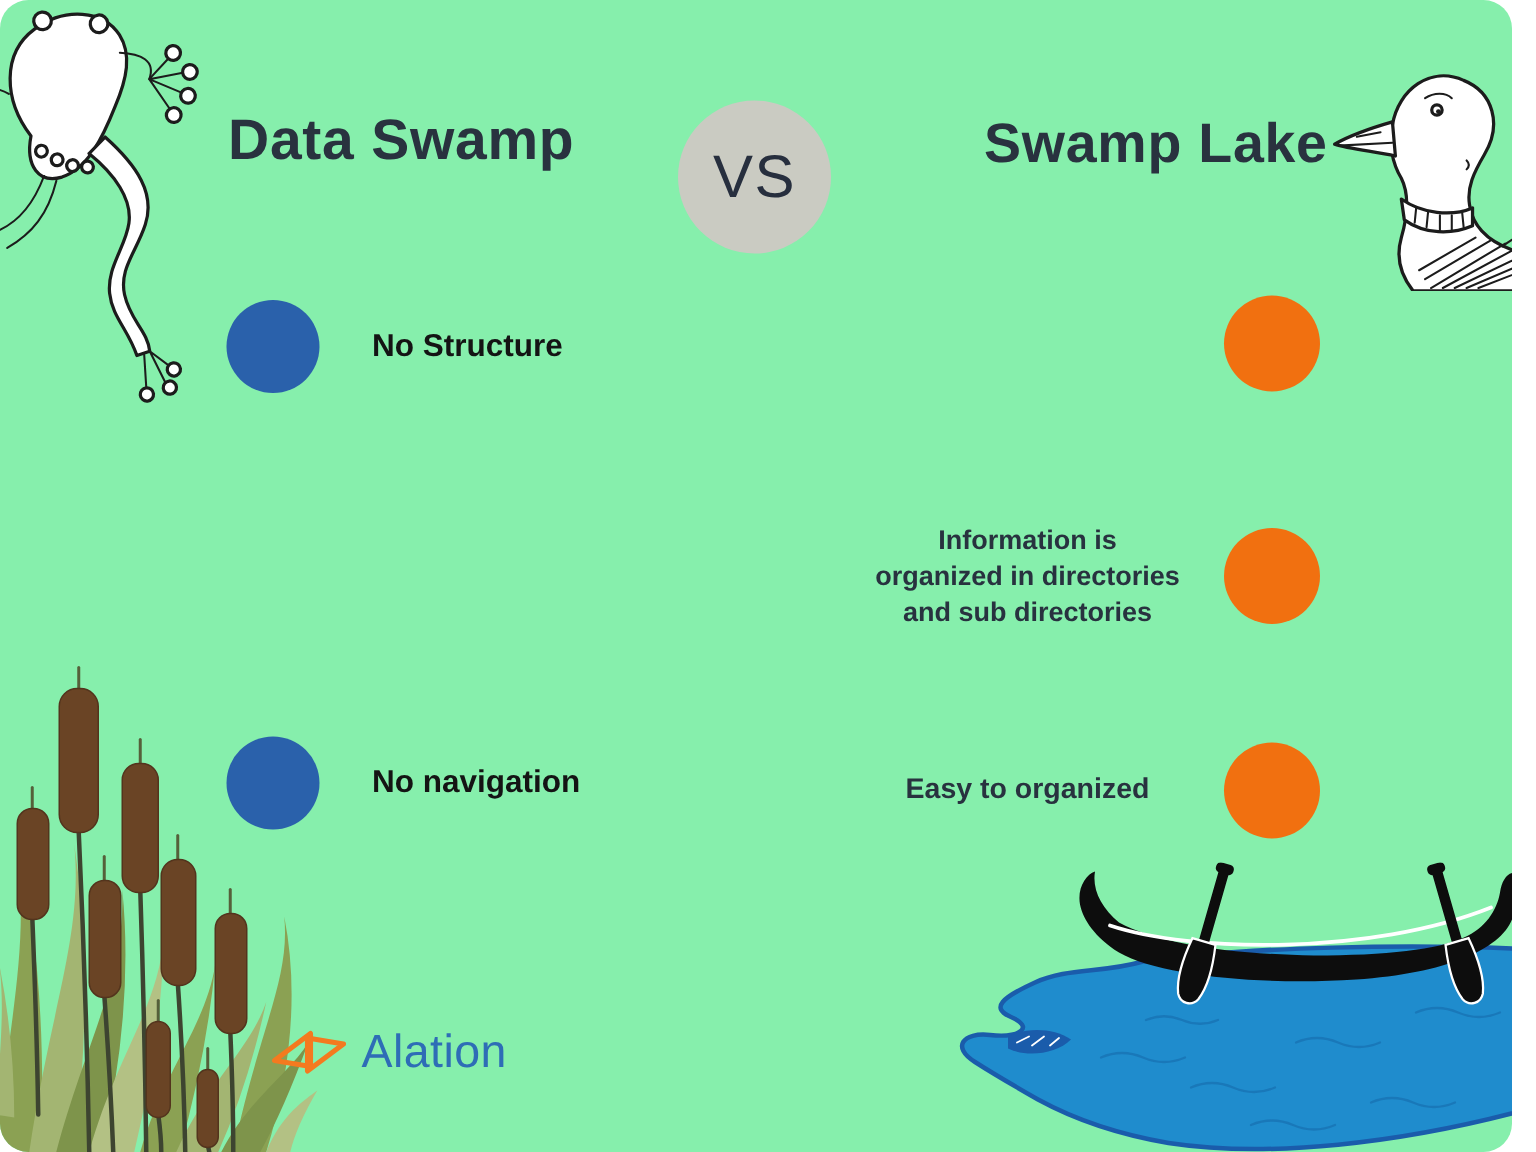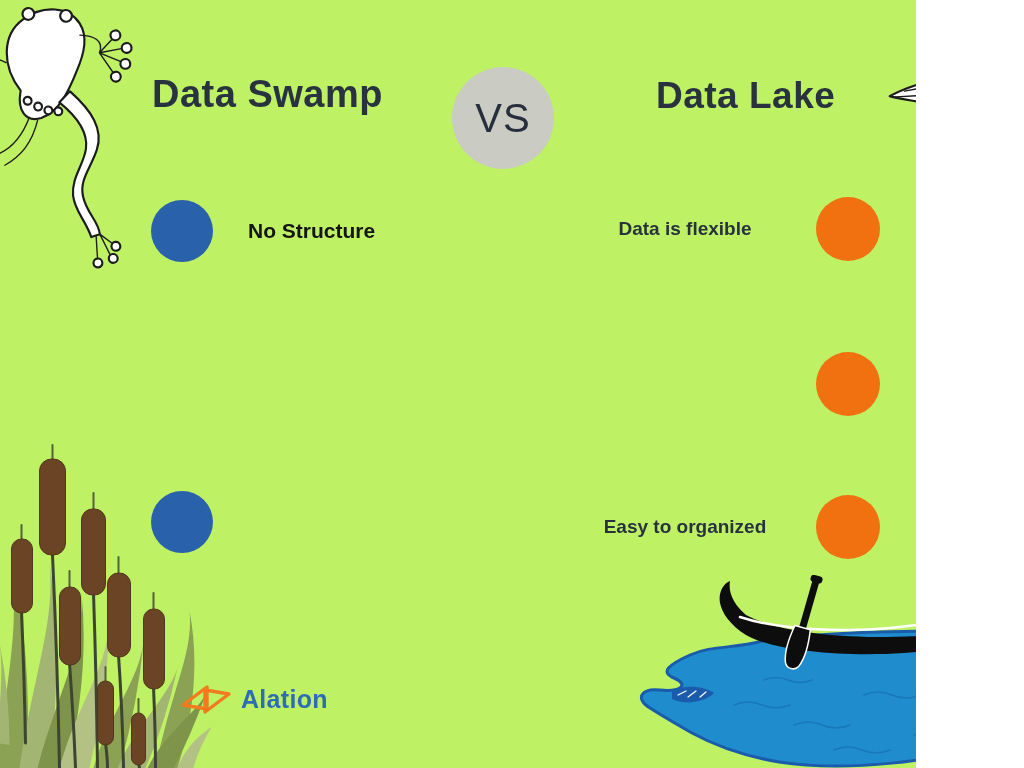--- a/index.html
+++ b/index.html
@@ -1,18 +1,19 @@
 <!DOCTYPE html>
 <html style="--title-text: #29323f; --left-item-text: #141414; --right-item-text: #28323f; --blue-bullet: #2a61ab; --orange-bullet: #f17010; --vs-bg: #cacbc2; --vs-text: #272f3e; --alation-blue: #2e6db6; --alation-orange: #f47a1f; --water-blue: #1f8ccd; --water-dark: #1a5cab; --cattail-brown: #6a4425; --ink: #1c1c1c;"><head>
 <meta charset="utf-8">
 <style>
   html,body{margin:0;padding:0;background:#ffffff;}
   .canvas{
-    position:relative;width:916px;height:768px;background:#bef264;overflow:hidden;
+    position:relative;width:1008px;height:768px;background:#86efac;overflow:hidden;
     font-family:"Liberation Sans", sans-serif;
+    border-radius:19px;
   }
   
   .title{
     position:absolute;font-size:38px;font-weight:600;letter-spacing:.5px;
     color:var(--title-text,#29323f);line-height:1.1;
   }
   .title-left{left:152px;top:74px;}
   .title-right{left:656px;top:76px;font-size:37px;}
   .vs-badge{
     position:absolute;left:452px;top:67px;width:102px;height:102px;border-radius:50%;
@@ -26,21 +27,21 @@
   .bullet.orange{position:absolute;width:64px;height:64px;background:var(--orange-bullet,#f17010);left:816px;}
   .llabel{font-size:21px;font-weight:700;color:var(--left-item-text,#141414);}
   
   .rlabel{
     position:absolute;left:545px;width:280px;display:flex;align-items:center;justify-content:center;
     text-align:center;font-size:19px;font-weight:700;color:var(--right-item-text,#28323f);
     line-height:1.35;white-space:pre-line;
   }
   
   .brand{position:absolute;left:180px;top:683px;display:flex;align-items:center;gap:9px;}
-  .brand-text{font-size:25px;font-weight:700;color:var(--alation-blue,#2e6db6);letter-spacing:.3px;}
+  .brand-text{font-size:31px;font-weight:400;color:var(--alation-blue,#2e6db6);letter-spacing:.3px;}
   
   svg{display:block;}
   .line{fill:#ffffff;stroke:var(--ink,#1c1c1c);stroke-width:2.2;stroke-linejoin:round;stroke-linecap:round;}
   .hair{fill:none;stroke:var(--ink,#1c1c1c);stroke-width:1.4;stroke-linecap:round;}
   .frog-wrap{position:absolute;left:-8px;top:-6px;transform:rotate(-6deg);}
   .loon-wrap{position:absolute;left:884px;top:16px;}
   .cattails-wrap{position:absolute;left:-4px;top:443px;}
   .water-wrap{position:absolute;left:614px;top:575px;}
   .head{fill:var(--cattail-brown,#6a4425);stroke:#53341d;stroke-width:1;}
   .stem{fill:none;stroke:#3d4430;stroke-width:3;stroke-linecap:round;}
@@ -100,33 +101,36 @@
       <path class="hair" d="M60,124 L59,134 M68,127 L67,137 M76,129 L76,139 M84,129 L84,139 M91,127 L92,137"></path>
       <path class="hair" d="M70,178 L120,148 M78,178 L126,152 M86,178 L132,156 M94,178 L136,160 M66,172 L110,146 M62,166 L100,144 M102,178 L138,164"></path>
       <path class="hair" d="M118,150 C126,144 134,140 140,138"></path>
     </svg>
   </div>
 
   <div class="title title-left">Data Swamp</div>
   <div class="vs-badge">
     <span>VS</span>
   </div>
-  <div class="title title-right">Data Lake</div>
+  <div class="title title-right">Swamp Lake</div>
 
   <div class="lrow" style="top:200px;">
     <span class="bullet blue"></span>
     <span class="llabel">No Structure</span>
   </div>
   <div class="lrow" style="top:491px;">
     <span class="bullet blue"></span>
-  </div>
-
-  <div class="rlabel" style="top:197px;height:64px;">Data is flexible</div>
+    <span class="llabel">No navigation</span>
+  </div>
+
   <span class="bullet orange" style="top:197px;"></span>
 
+  <div class="rlabel" style="top:347px;height:74px;font-size:18px;">Information is
+organized in directories
+and sub directories</div>
   <span class="bullet orange" style="top:352px;"></span>
 
   <div class="rlabel" style="top:495px;height:64px;">Easy to organized</div>
   <span class="bullet orange" style="top:495px;"></span>
 
   <div class="cattails-wrap">
     <svg width="218" height="325" viewBox="0 0 215 325">
       <path class="g1" d="M0,325 C8,240 22,190 14,128 Q34,200 30,325 Z"></path>
       <path class="g2" d="M22,325 C36,230 58,180 52,120 Q66,210 52,325 Z"></path>
       <path class="g3" d="M40,325 C60,250 86,210 84,150 Q92,230 70,325 Z"></path>

